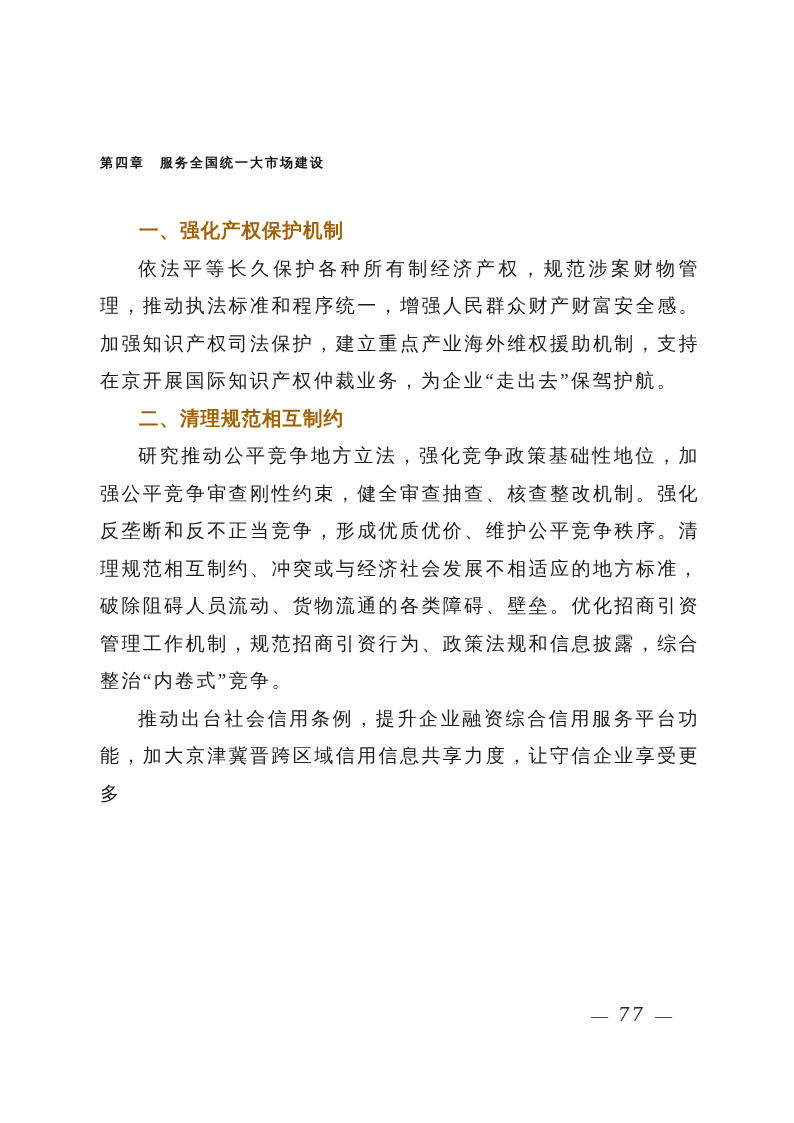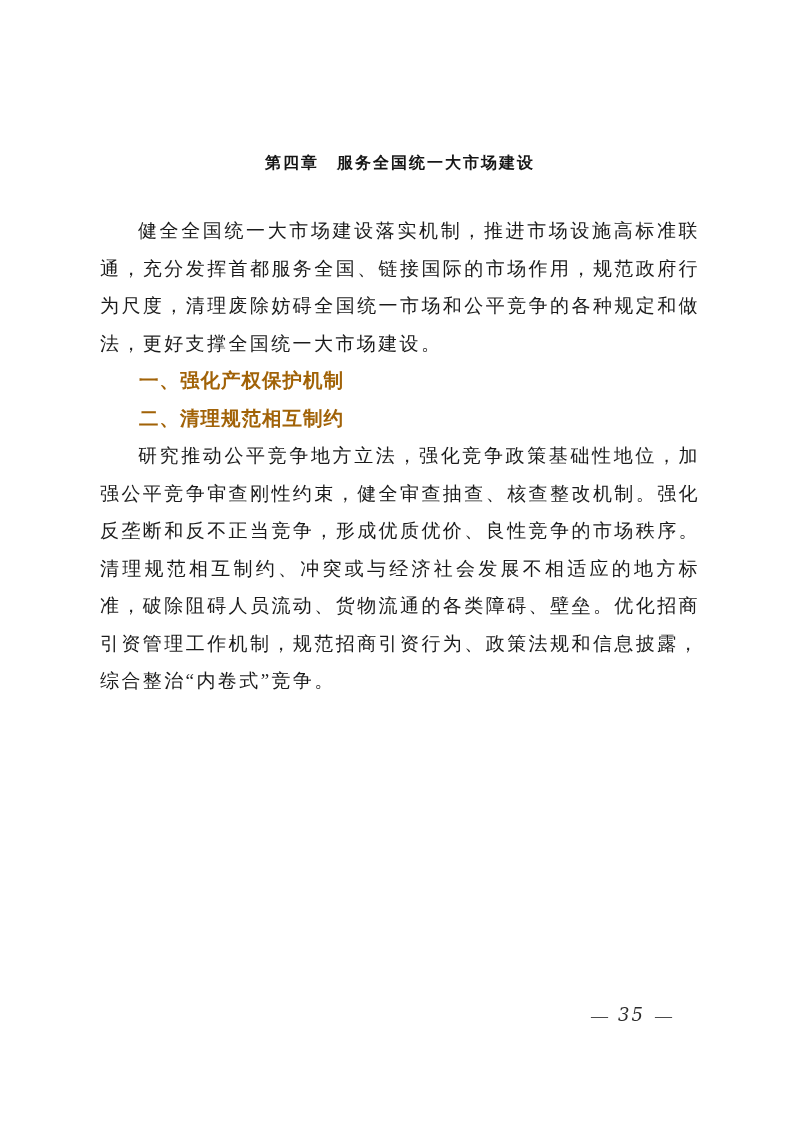--- a/index.html
+++ b/index.html
@@ -20,23 +20,22 @@
   }
   .content {
     position: absolute;
     left: 100px;
     top: 148px;
     width: 600px;
   }
   .doc-title {
     font-family: "Liberation Sans", "DejaVu Sans", sans-serif;
     font-weight: bold;
-    font-size: 16px;
+    font-size: 13px;
     letter-spacing: 2px;
-    text-align: center;
     line-height: 30px;
     margin: 0 0 34px 0;
     color: #161616;
   }
   .para {
     font-size: 19px;
     line-height: 37.5px;
     letter-spacing: 2.4px;
     text-align: justify;
     text-justify: inter-character;
@@ -76,29 +75,30 @@
   }
 </style>
 </head>
 <body>
 
 <div class="page">
   <div class="content">
 
     <h1 class="doc-title">第四章　服务全国统一大市场建设</h1>
 
-    <p class="para">健全全国统一大市场建设落实机制，推进市场设施高标准联通，充分发挥首都服务全国、链接国际的市场作用，规范政府行为尺度，清理废除妨碍全国统一市场和公平竞争的各种规定和做法，更好支撑全国统一大市场建设。</p>
 
     <h2 class="sec-heading">一、强化产权保护机制</h2>
 
+    <p class="para">依法平等长久保护各种所有制经济产权，规范涉案财物管理，推动执法标准和程序统一，增强人民群众财产财富安全感。加强知识产权司法保护，建立重点产业海外维权援助机制，支持在京开展国际知识产权仲裁业务，为企业“走出去”保驾护航。</p>
 
     <h2 class="sec-heading">二、清理规范相互制约</h2>
 
-    <p class="para">研究推动公平竞争地方立法，强化竞争政策基础性地位，加强公平竞争审查刚性约束，健全审查抽查、核查整改机制。强化反垄断和反不正当竞争，形成优质优价、良性竞争的市场秩序。清理规范相互制约、冲突或与经济社会发展不相适应的地方标准，破除阻碍人员流动、货物流通的各类障碍、壁垒。优化招商引资管理工作机制，规范招商引资行为、政策法规和信息披露，综合整治“内卷式”竞争。</p>
+    <p class="para">研究推动公平竞争地方立法，强化竞争政策基础性地位，加强公平竞争审查刚性约束，健全审查抽查、核查整改机制。强化反垄断和反不正当竞争，形成优质优价、维护公平竞争秩序。清理规范相互制约、冲突或与经济社会发展不相适应的地方标准，破除阻碍人员流动、货物流通的各类障碍、壁垒。优化招商引资管理工作机制，规范招商引资行为、政策法规和信息披露，综合整治“内卷式”竞争。</p>
 
 
+    <p class="para">推动出台社会信用条例，提升企业融资综合信用服务平台功能，加大京津冀晋跨区域信用信息共享力度，让守信企业享受更多</p>
 
   </div>
 
   <div class="footer">
-    <span class="dash">—</span><span class="page-num">35</span><span class="dash">—</span>
+    <span class="dash">—</span><span class="page-num">77</span><span class="dash">—</span>
   </div>
 </div>
 
 </body></html>

